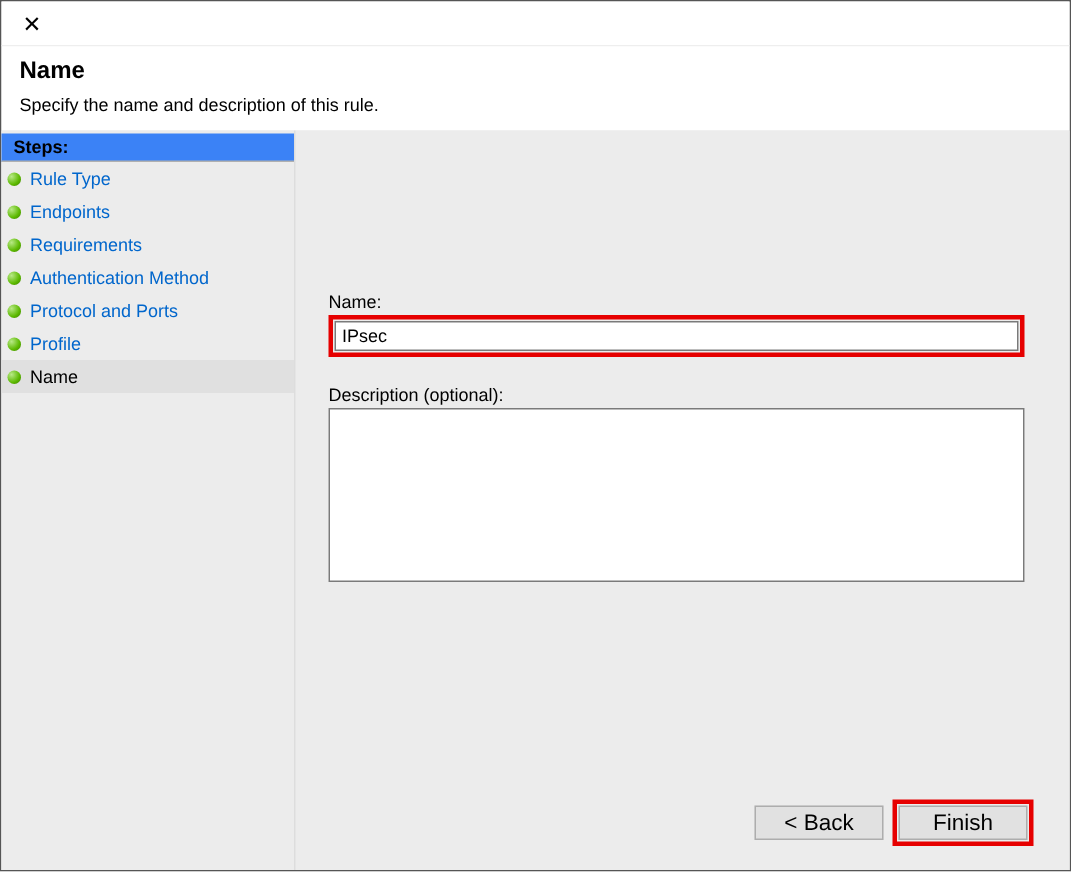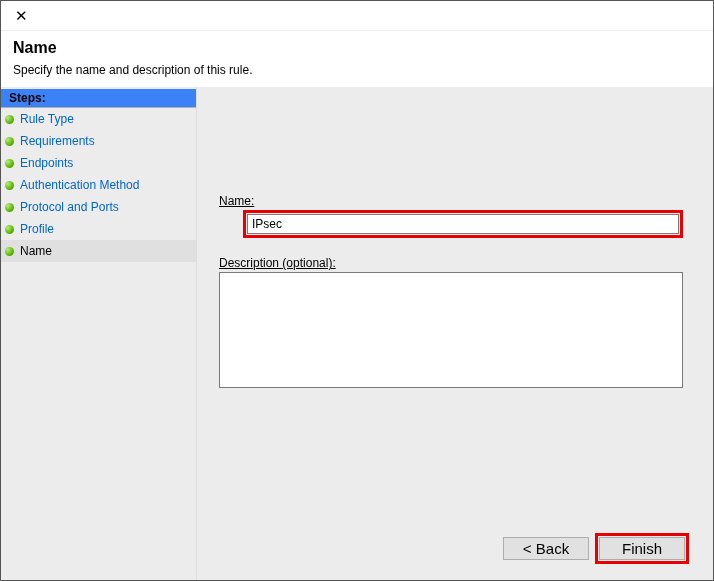--- a/index.html
+++ b/index.html
@@ -82,32 +82,30 @@
     .step-link { color: #0066cc; }
     .step-current { color: #000; }
     .main {
       flex: 1;
       background: #ececec;
       padding: 107px 30px 20px 22px;
       display: flex;
       flex-direction: column;
       position: relative;
       border-left: 1px solid #ddd;
-      text-decoration: underline;
     }
     .field-label {
       font-size: 12px;
       margin-bottom: 2px;
       color: #000;
     }
     .name-input-wrap {
       border: 3px solid #e60000;
       padding: 1px;
       margin-bottom: 18px;
-      margin-left: 24px;
     }
     .name-input {
       width: 100%;
       height: 20px;
       border: 1px solid #7a7a7a;
       padding: 1px 4px;
       font-size: 12px;
       background: #fff;
       font-family: inherit;
     }
@@ -159,25 +157,25 @@
   <div class="body">
     <div class="sidebar">
       <div class="steps-label">Steps:</div>
 
       <div class="step">
         <span class="step-bullet"></span>
         <span class="step-link">Rule Type</span>
       </div>
       <div class="step">
         <span class="step-bullet"></span>
+        <span class="step-link">Endpoints</span>
+      </div>
+      <div class="step">
+        <span class="step-bullet"></span>
         <span class="step-link">Requirements</span>
-      </div>
-      <div class="step">
-        <span class="step-bullet"></span>
-        <span class="step-link">Endpoints</span>
       </div>
       <div class="step">
         <span class="step-bullet"></span>
         <span class="step-link">Authentication Method</span>
       </div>
       <div class="step">
         <span class="step-bullet"></span>
         <span class="step-link">Protocol and Ports</span>
       </div>
       <div class="step">

